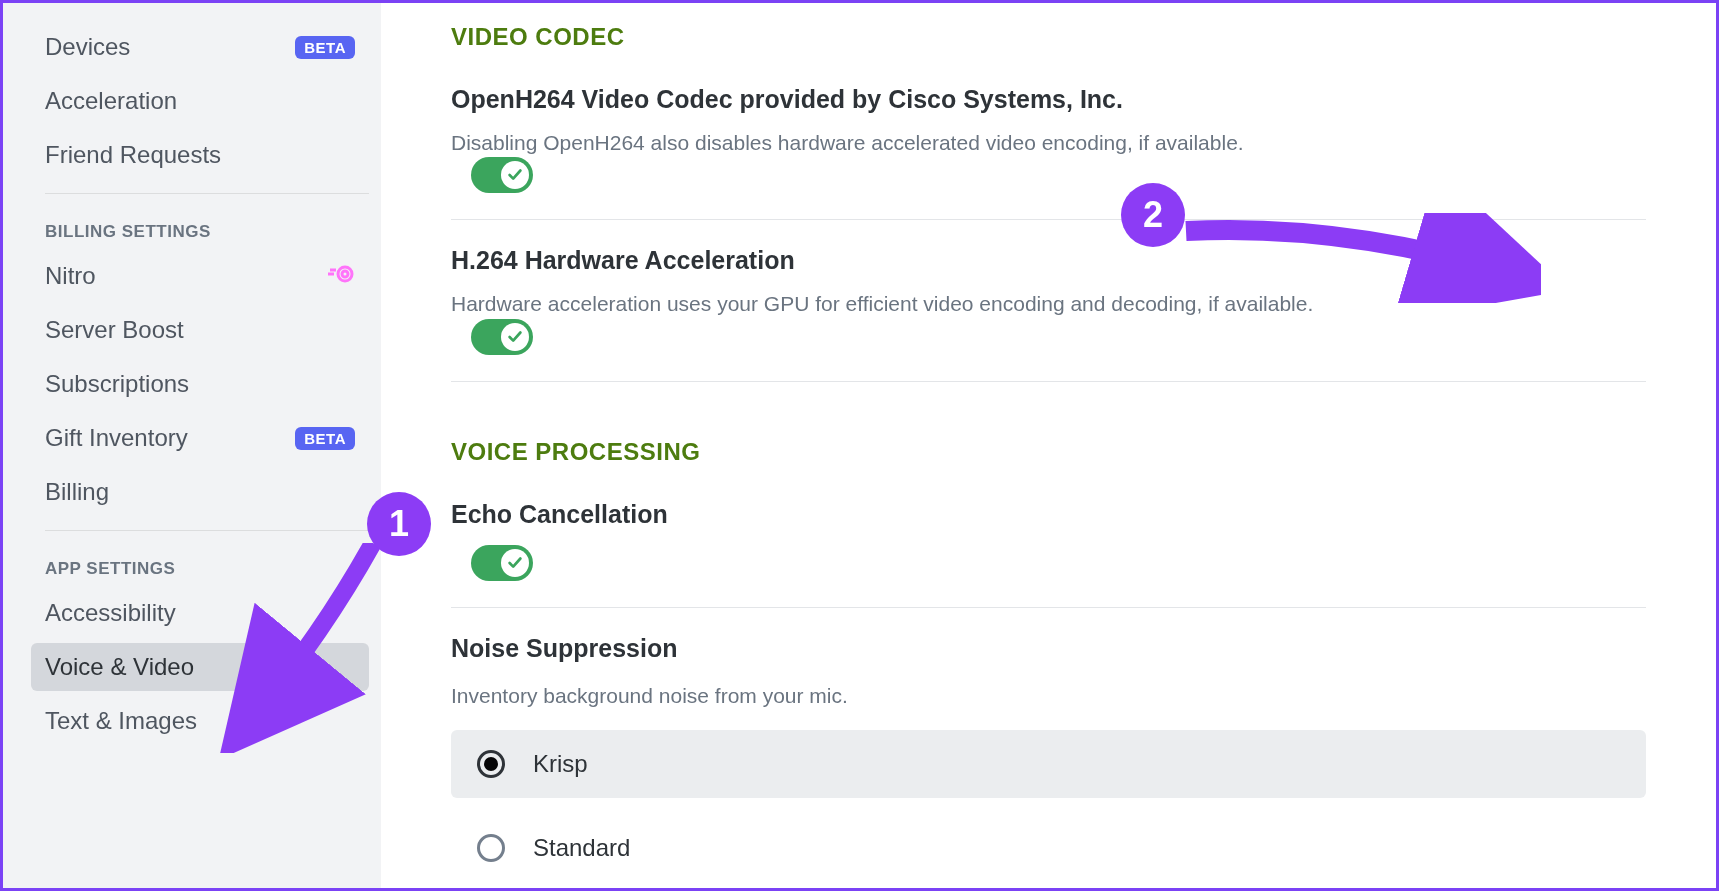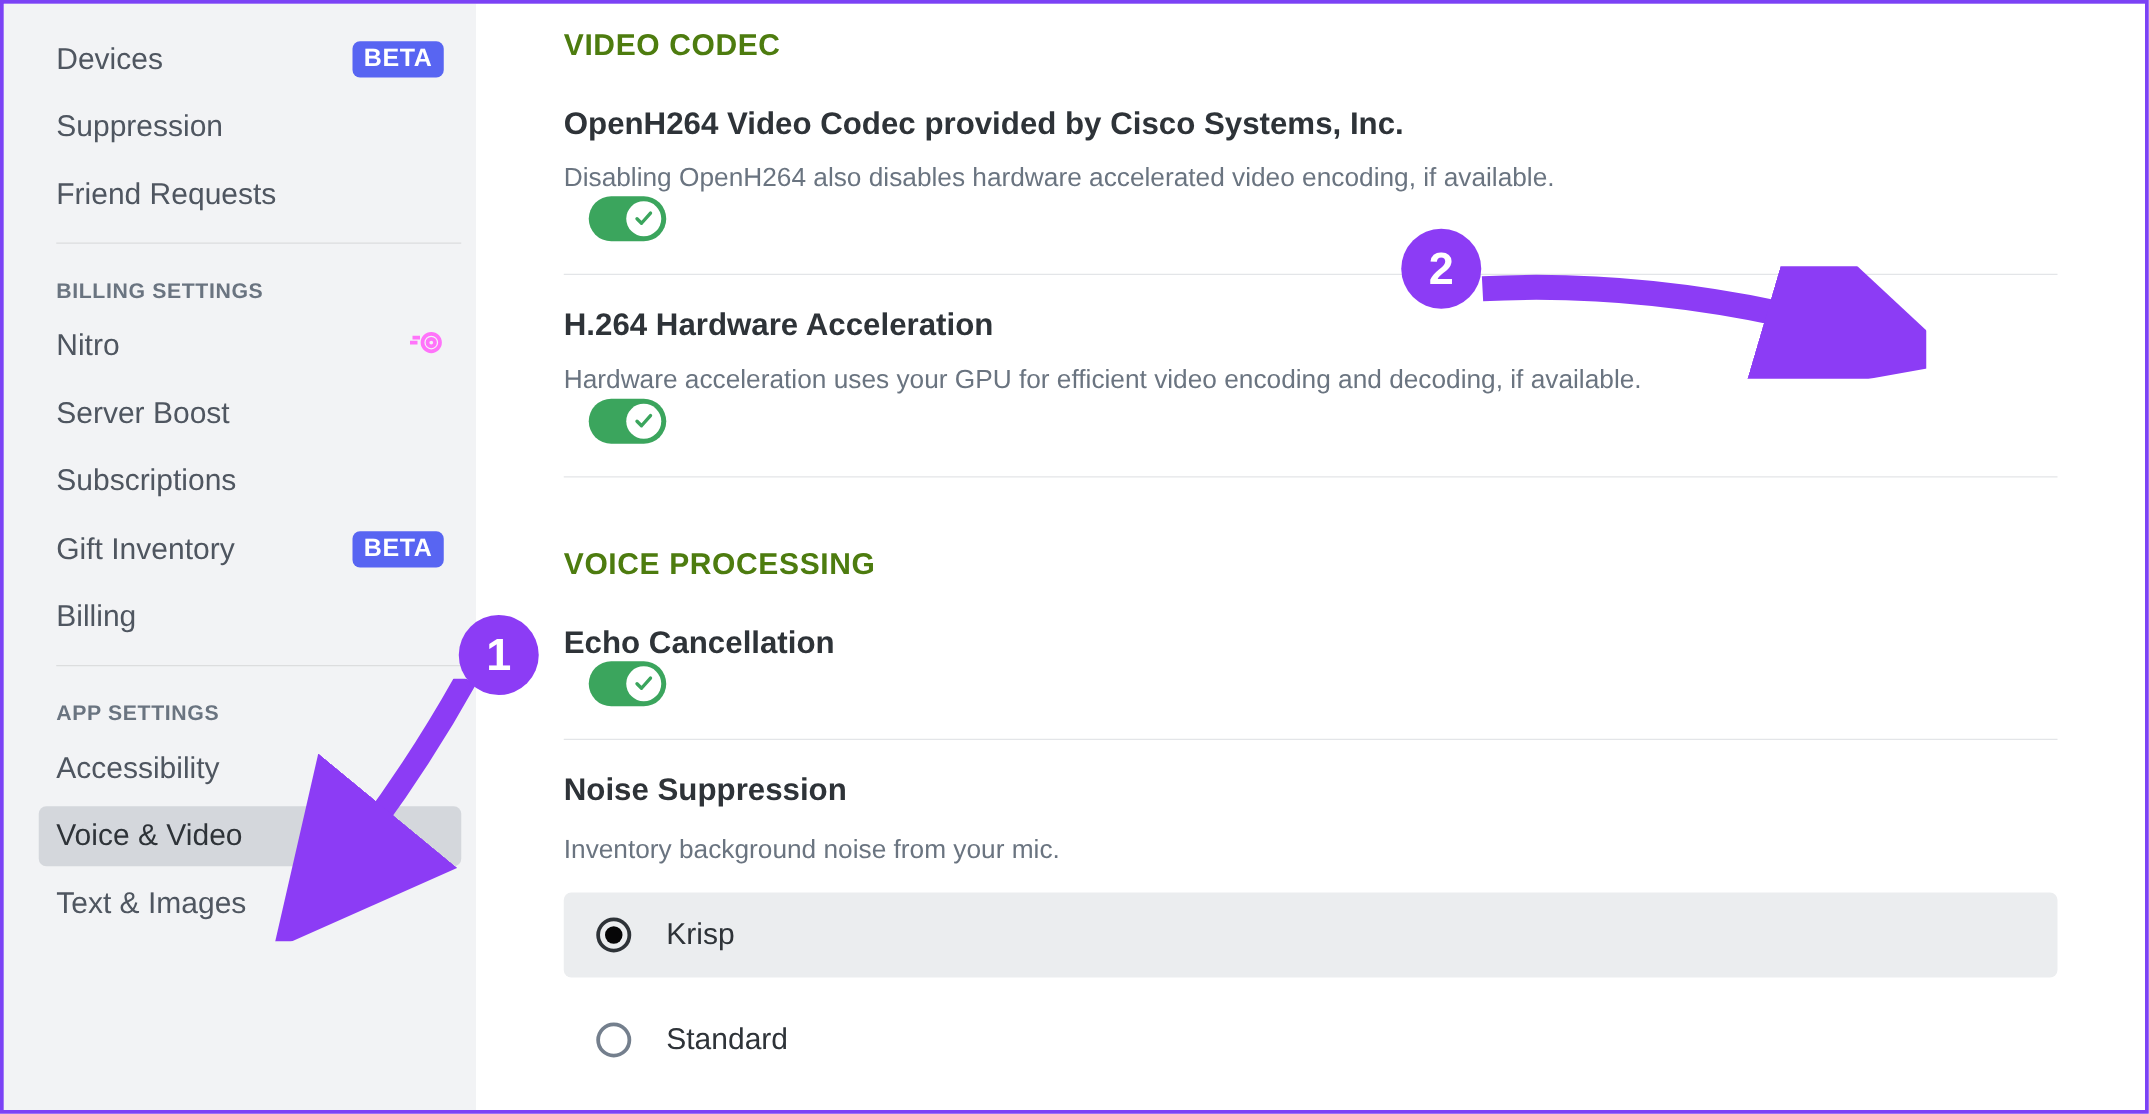--- a/index.html
+++ b/index.html
@@ -45,21 +45,21 @@
 }
 .sidebar-divider {
   height: 1px;
   background: #dcddde;
   margin: 14px 0 4px 0;
 }
 .badge {
   background: #5865f2;
   color: #fff;
   font-weight: 700;
-  font-size: 20px;
+  font-size: 15px;
   padding: 3px 9px;
   border-radius: 6px;
   letter-spacing: 0.5px;
 }
 .nitro-icon {
   color: #ff73fa;
   font-size: 20px;
 }
 .nitro-icon svg { width: 28px; height: 20px; }
 .nitro-icon svg circle, .nitro-icon svg path { stroke: #ff73fa; stroke-width: 3; fill:none; }
@@ -164,21 +164,21 @@
 </style>
 </head>
 <body>
 
 <div class="sidebar">
   <div class="sidebar-item">
     <span>Devices</span>
     <span class="badge">BETA</span>
   </div>
   <div class="sidebar-item">
-    <span>Suppression</span>
+    <span>Acceleration</span>
   </div>
   <div class="sidebar-item">
     <span>Friend Requests</span>
   </div>
 
   <div class="sidebar-divider"></div>
   <div class="sidebar-header">BILLING SETTINGS</div>
 
   <div class="sidebar-item">
     <span>Nitro</span>
@@ -247,21 +247,21 @@
             <path d="M4 10l4 4 8-9" stroke="#3ba55d" stroke-width="3" fill="none" stroke-linecap="round" stroke-linejoin="round"></path>
           </svg>
       </div>
     </div>
   </div>
 
   <div class="section-header voice">VOICE PROCESSING</div>
 
   <div class="setting-row">
     <div class="setting-text">
-      <div class="setting-title" style="margin-bottom:0">Echo Cancellation</div>
+      <div class="setting-title" style="margin-bottom:16px">Echo Cancellation</div>
     </div>
     <div class="toggle">
       <div class="knob">
         <svg viewBox="0 0 20 20">
             <path d="M4 10l4 4 8-9" stroke="#3ba55d" stroke-width="3" fill="none" stroke-linecap="round" stroke-linejoin="round"></path>
           </svg>
       </div>
     </div>
   </div>
 

